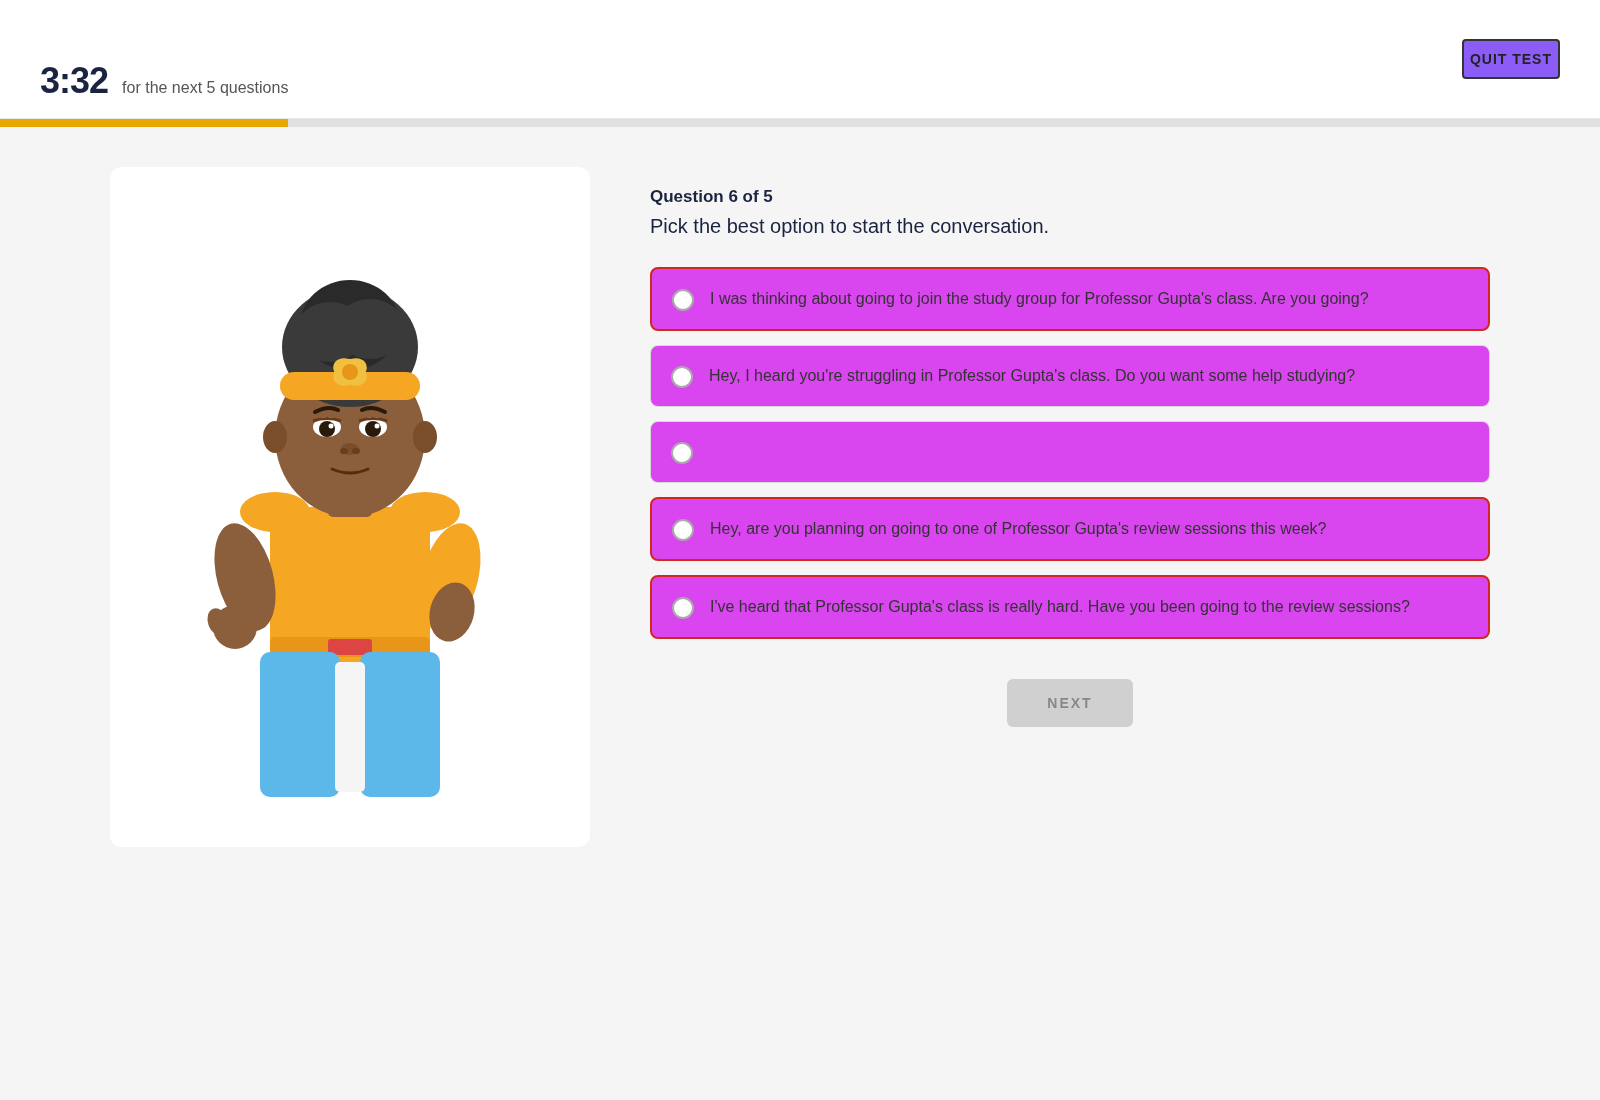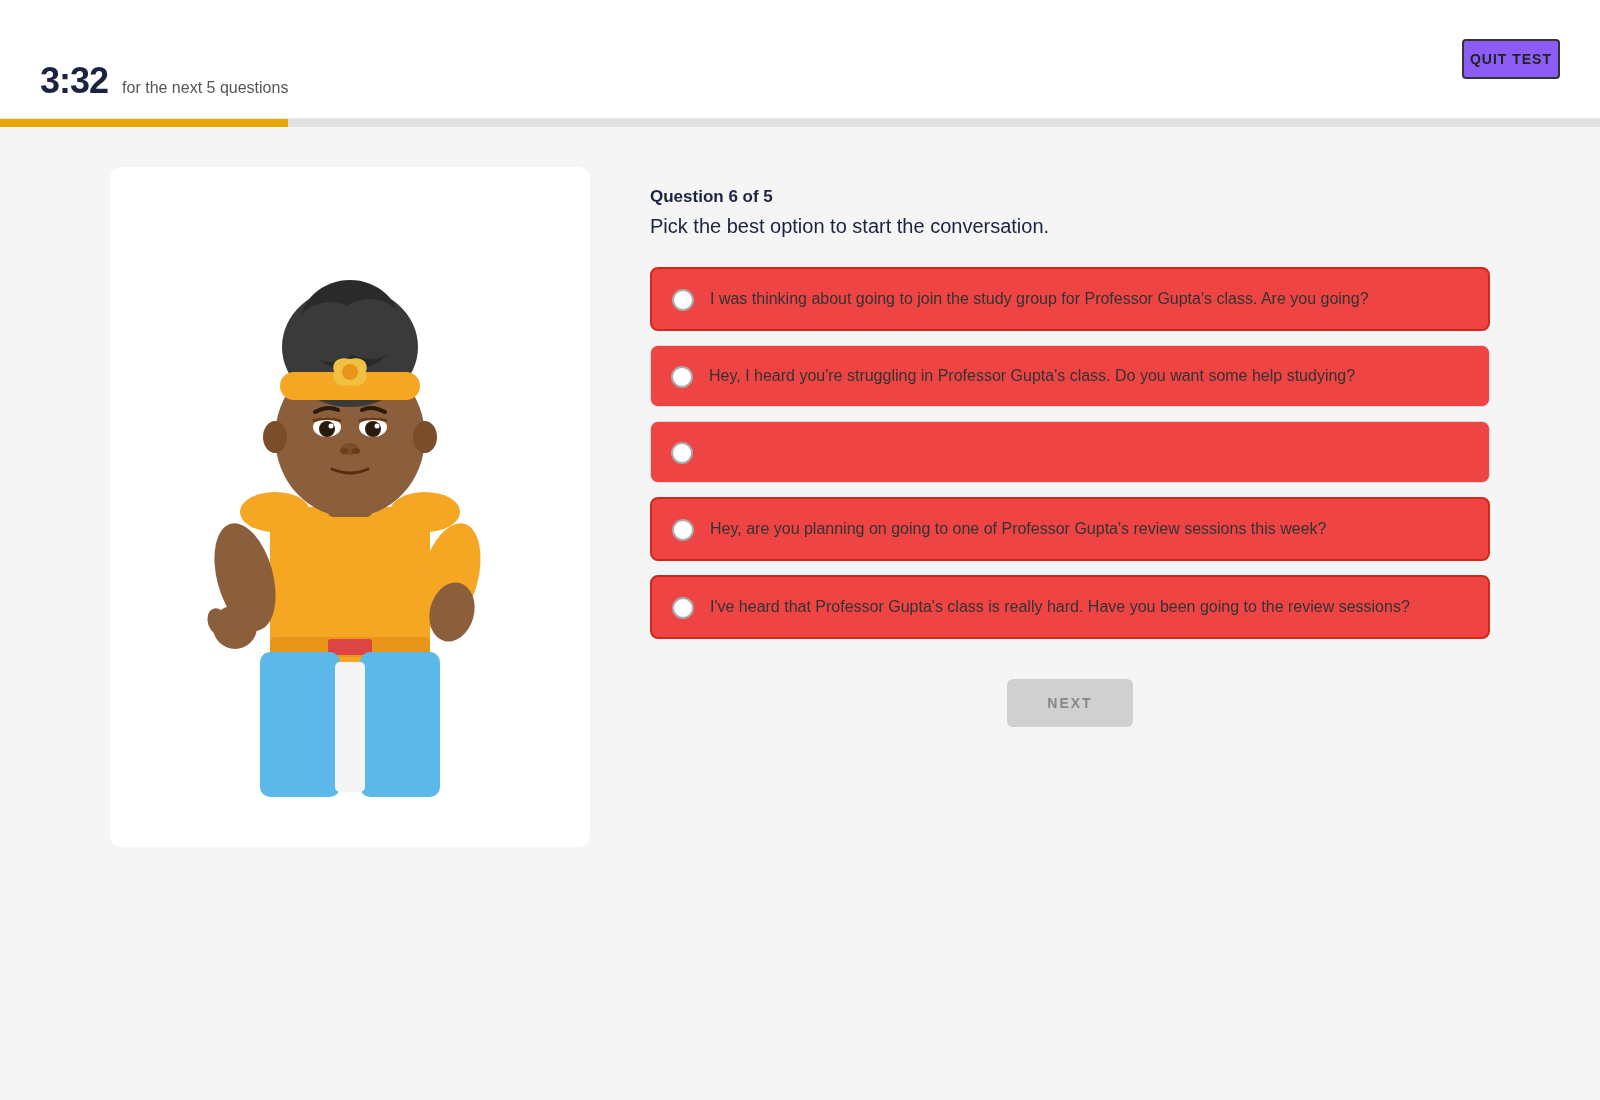--- a/index.html
+++ b/index.html
@@ -115,21 +115,21 @@
 
     
     .options-list {
       display: flex;
       flex-direction: column;
       gap: 14px;
       margin-bottom: 40px;
     }
 
     .option-item {
-      background: #ef4444;
+      background: #d946ef;
       border: 1.5px solid #d8d8d8;
       border-radius: 8px;
       padding: 18px 20px;
       display: flex;
       align-items: flex-start;
       gap: 16px;
       cursor: pointer;
       transition: border-color 0.15s;
     }
     .option-item.highlighted {

